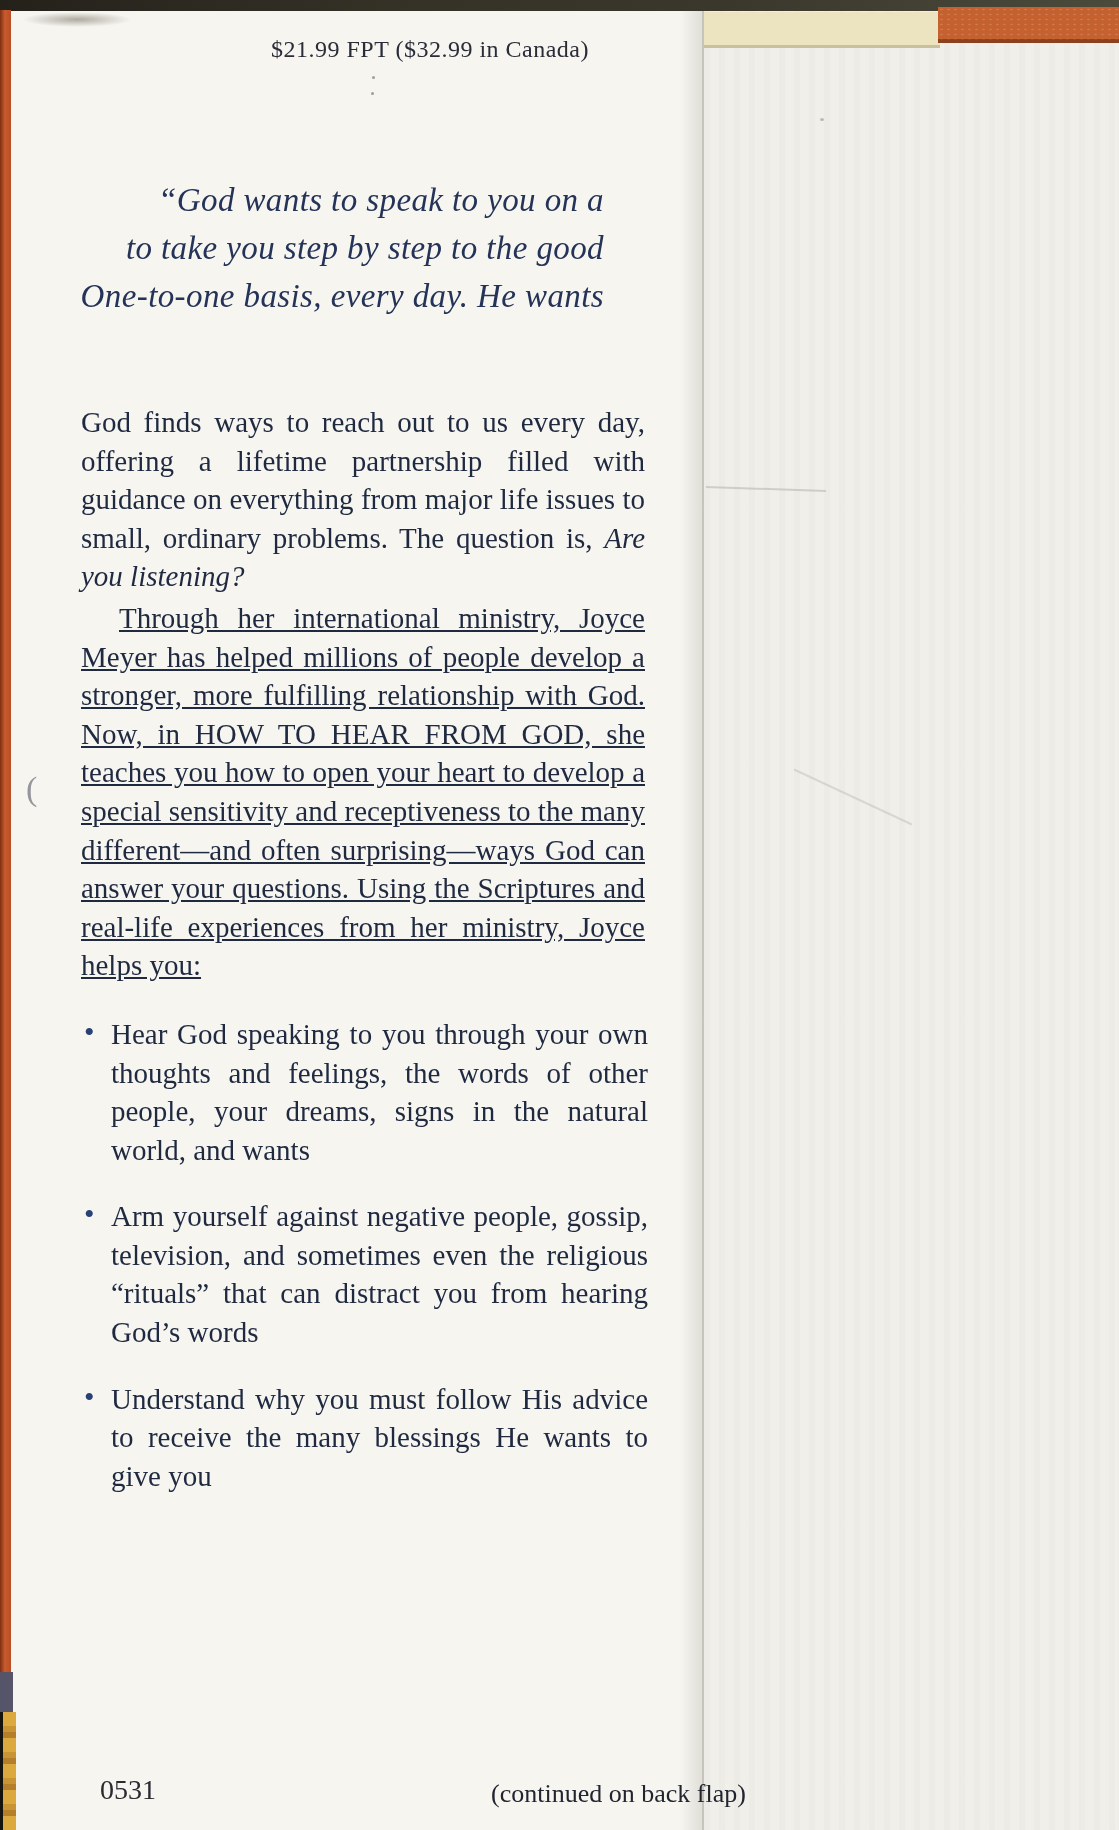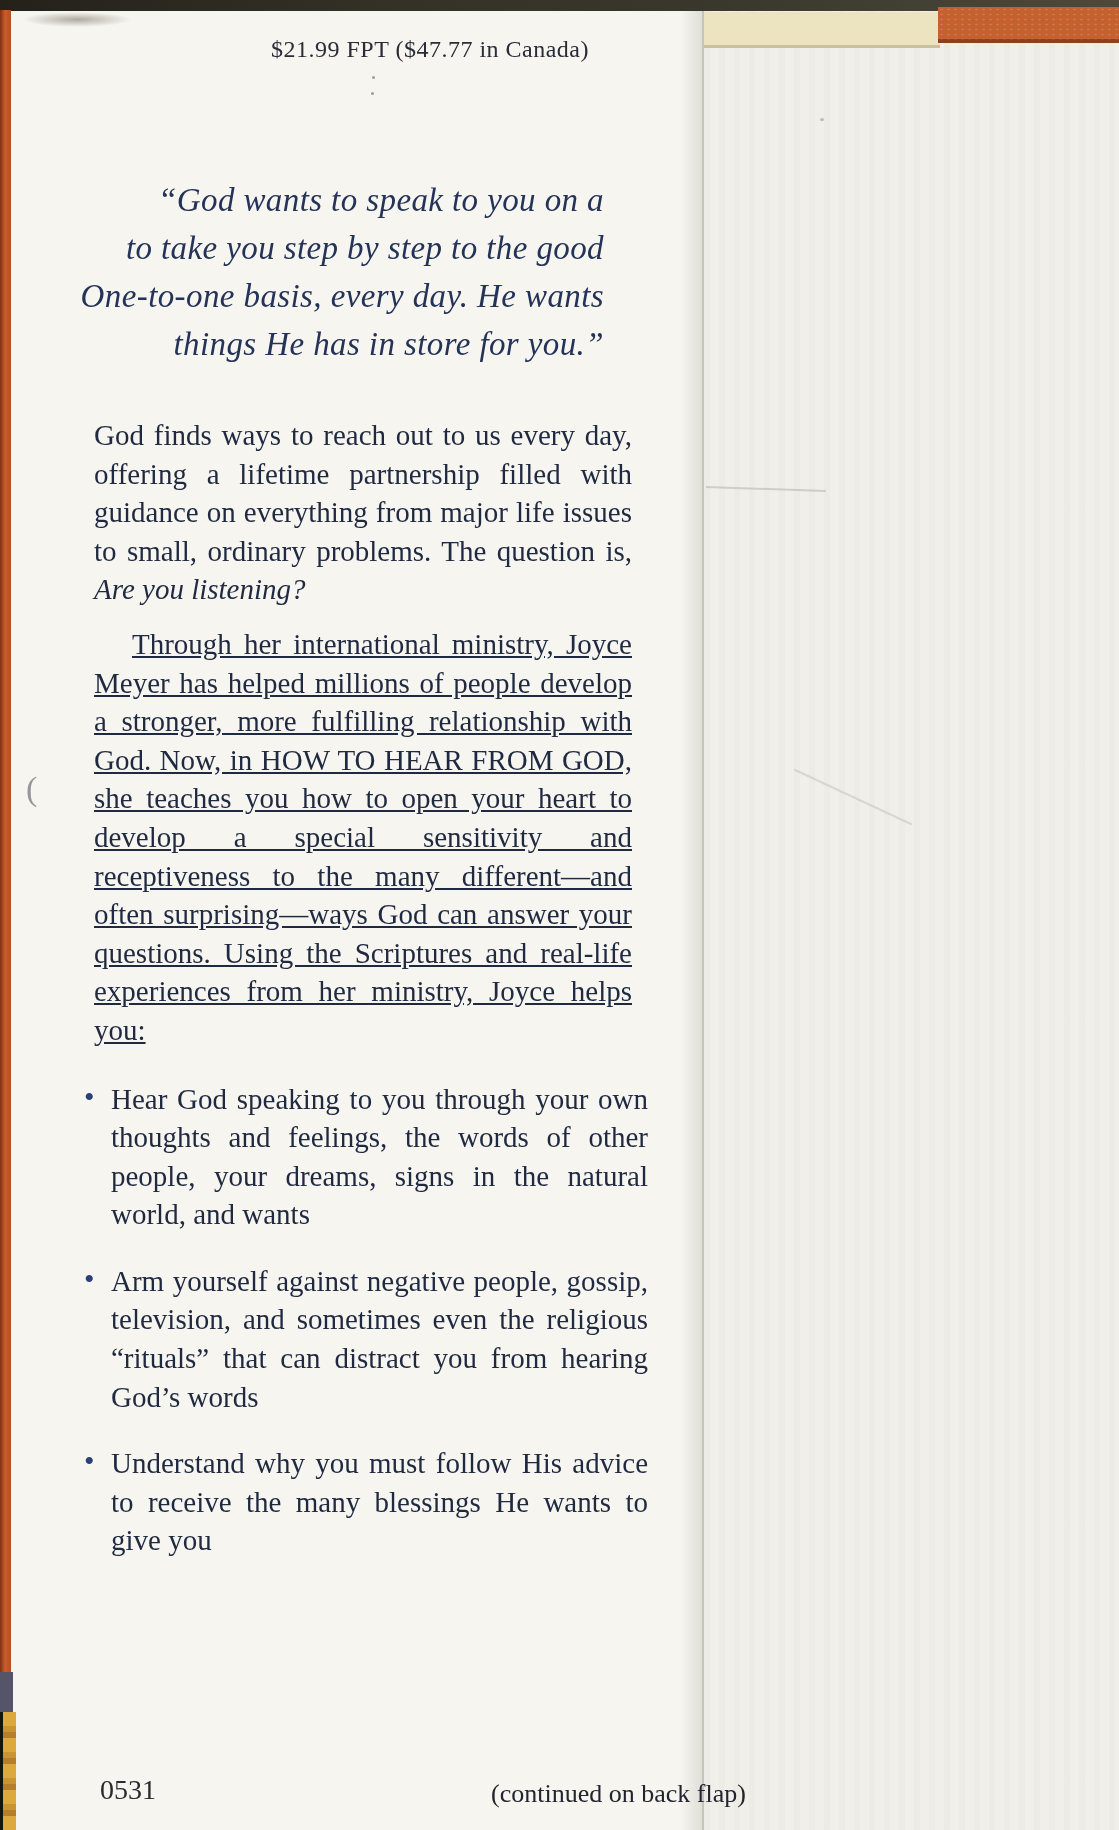--- a/index.html
+++ b/index.html
@@ -41,21 +41,21 @@
     background:rgba(150,145,133,0.35);}
   .crease2{position:absolute;left:788px;top:796px;width:130px;height:2px;transform:rotate(25deg);
     background:rgba(160,155,145,0.28);}
   
   .price{position:absolute;left:430px;top:36px;transform:translateX(-50%);
     font-size:24px;letter-spacing:0.5px;color:#2a2c38;white-space:nowrap;}
   .quote{position:absolute;left:72px;top:176px;width:532px;text-align:right;
     font-style:italic;font-size:33px;line-height:48px;color:#243357;letter-spacing:0.4px;}
   .bodycol{position:absolute;left:78px;top:400px;width:570px;
     font-size:29px;line-height:38.6px;text-align:justify;color:#1f2940;}
-  .bodycol p{margin:16px;}
+  .bodycol p{margin:3px;}
   .p2{text-indent:38px;text-decoration:underline;}
   .italic{font-style:italic;}
   .bullets{margin-top:30px;}
   .bullet{position:relative;padding-left:33px;margin-top:28px;text-align:justify;}
   .bullet .dot{position:absolute;left:6px;top:-2px;color:#2a4178;font-size:30px;}
   .footer-code{position:absolute;left:100px;top:1774px;font-size:28px;color:#2a2a30;}
   .footer-continued{position:absolute;left:447px;top:1779px;font-size:26px;color:#222530;margin-left:44px;}
 </style>
 </head>
 <body>
@@ -72,27 +72,26 @@
 <div class="left-gold"></div>
 
 <div class="smudge-topleft"></div>
 <div class="paren-mark">(</div>
 <div class="speck s1"></div>
 <div class="speck s2"></div>
 <div class="speck s3"></div>
 <div class="crease1"></div>
 <div class="crease2"></div>
 
-<div class="price">$21.99 FPT ($47.77 in Canada)</div>
+<div class="price">$21.99 FPT ($32.99 in Canada)</div>
 
 <div class="quote">
   <div>“God wants to speak to you on a</div>
   <div>to take you step by step to the good</div>
   <div>One-to-one basis, every day. He wants</div>
-  <div>things He has in store for you.”</div>
 </div>
 
 <div class="bodycol">
   <p class="p1"><span>God finds ways to reach out to us every day, offering a lifetime partnership filled with guidance on everything from major life issues to small, ordinary problems. The question is, </span><span class="italic">Are you listening?</span></p>
   <p class="p2">Through her international ministry, Joyce Meyer has helped millions of people develop a stronger, more fulfilling relationship with God. Now, in HOW TO HEAR FROM GOD, she teaches you how to open your heart to develop a special sensitivity and receptiveness to the many different—and often surprising—ways God can answer your questions. Using the Scriptures and real-life experiences from her ministry, Joyce helps you:</p>
 
   <div class="bullets">
     <div class="bullet">
       <span class="dot">•</span>
       <span>Hear God speaking to you through your own thoughts and feelings, the words of other people, your dreams, signs in the natural world, and wants</span>

